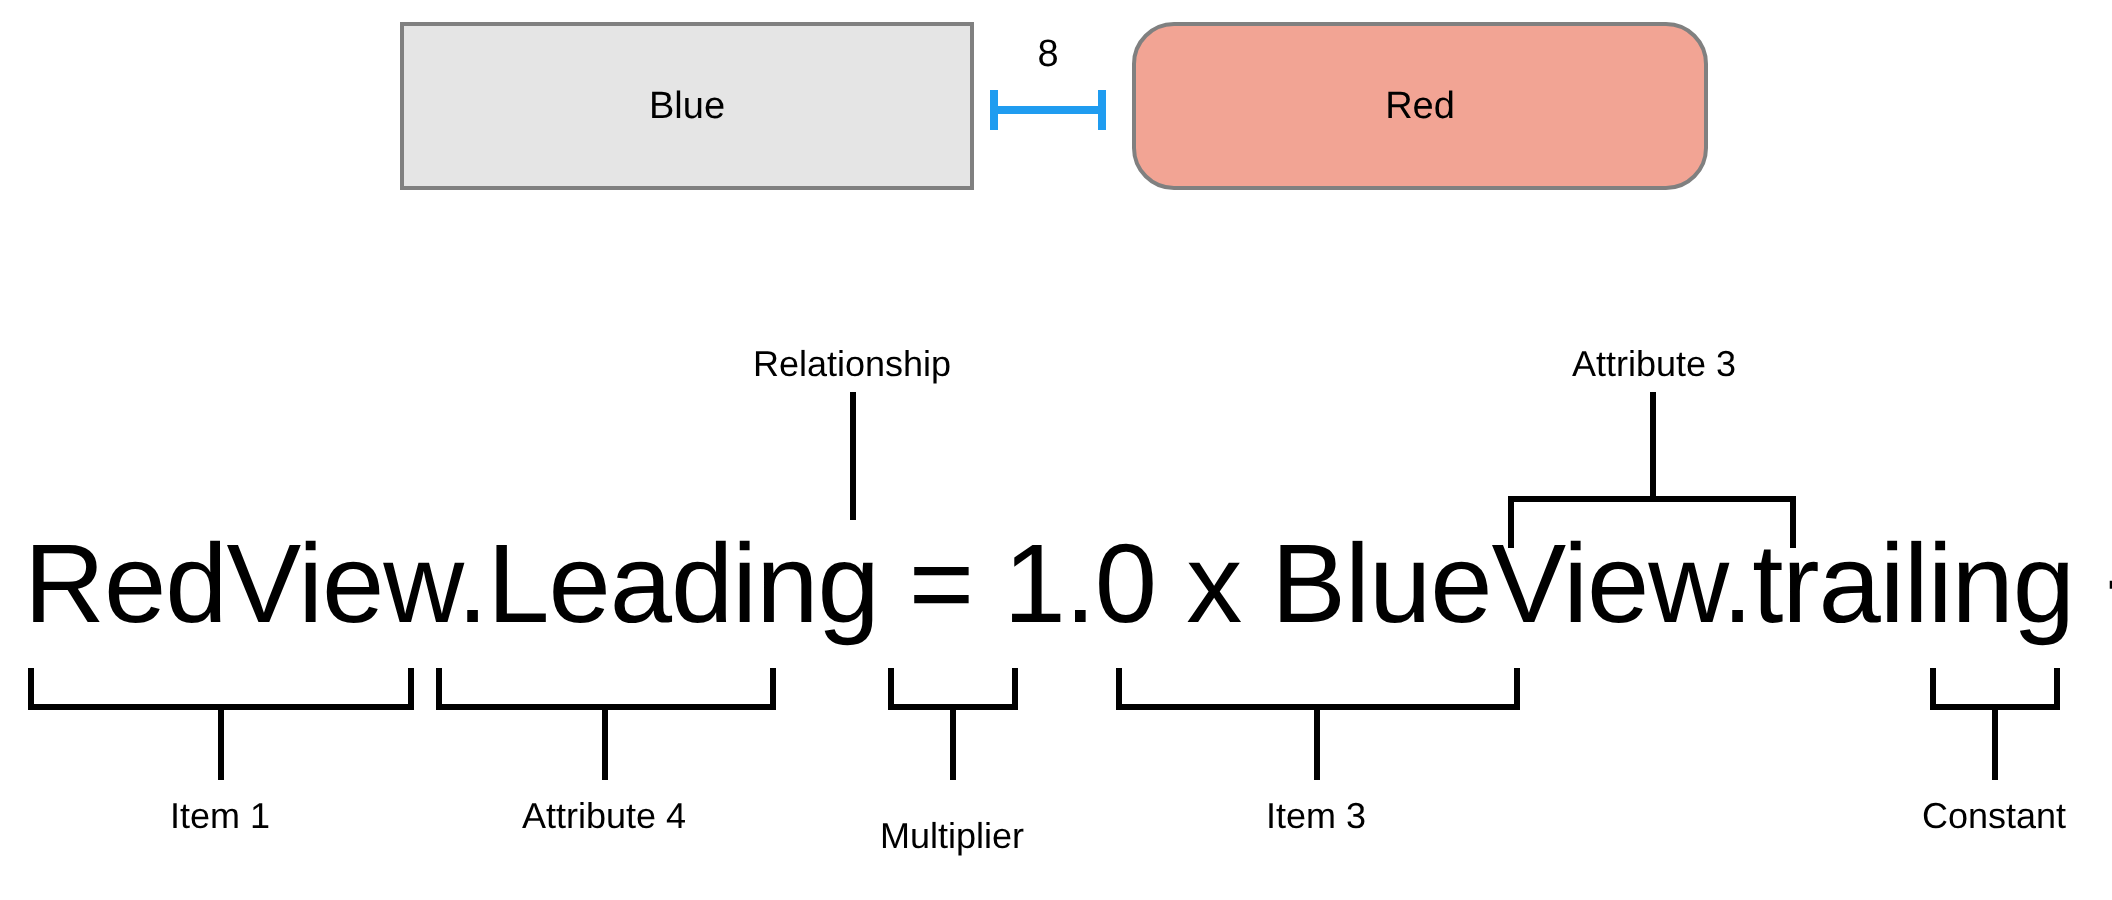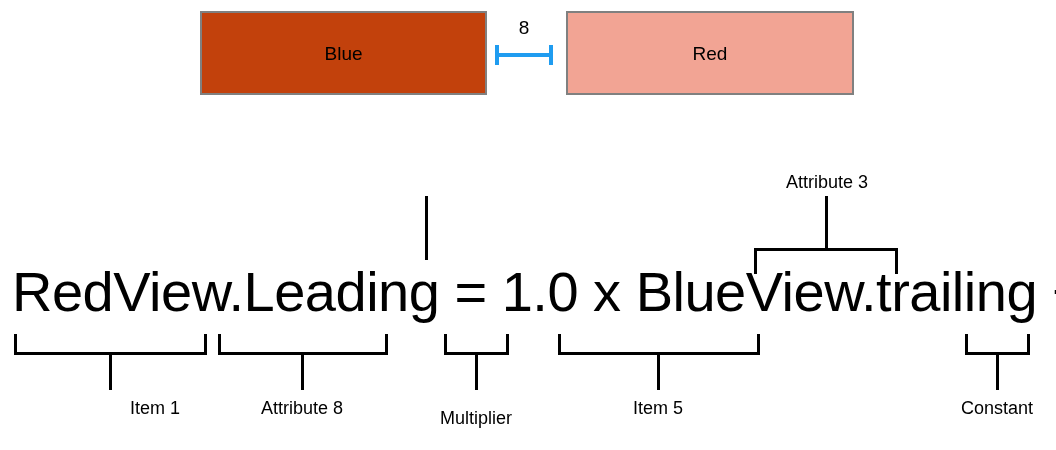--- a/index.html
+++ b/index.html
@@ -36,20 +36,21 @@
     left: 200px;
     top: 11px;
     width: 287px;
     height: 84px;
   }
   #red-box {
     left: 566px;
     top: 11px;
     width: 288px;
     height: 84px;
+    border-radius: 21px;
   }
 
   
   #spacing-group {
     position: absolute;
     left: 493px;
     top: 18px;
     width: 62px;
     height: 48px;
   }
@@ -127,21 +128,21 @@
   #attribute2-stem   { left: 825px; top: 196px; height: 54px; }
   #attribute2-top    { left: 754px; top: 248px; width: 144px; }
   #attribute2-leg-l  { left: 754px; top: 248px; height: 26px; }
   #attribute2-leg-r  { left: 895px; top: 248px; height: 26px; }
 
   
   #item1-bar    { left: 14px;  top: 352px; width: 193px; }
   #item1-leg-l  { left: 14px;  top: 334px; height: 21px; }
   #item1-leg-r  { left: 204px; top: 334px; height: 21px; }
   #item1-stem   { left: 109px; top: 352px; height: 38px; }
-  #item1-label  { left: 40px;  top: 398px; width: 140px; text-align: right; }
+  #item1-label  { left: 40px;  top: 398px; width: 140px; }
 
   #attr1-bar    { left: 218px; top: 352px; width: 170px; }
   #attr1-leg-l  { left: 218px; top: 334px; height: 21px; }
   #attr1-leg-r  { left: 385px; top: 334px; height: 21px; }
   #attr1-stem   { left: 301px; top: 352px; height: 38px; }
   #attr1-label  { left: 232px; top: 398px; width: 140px; }
 
   #mult-bar     { left: 444px; top: 352px; width: 65px; }
   #mult-leg-l   { left: 444px; top: 334px; height: 21px; }
   #mult-leg-r   { left: 506px; top: 334px; height: 21px; }
@@ -158,68 +159,69 @@
   #const-leg-l  { left: 965px; top: 334px; height: 21px; }
   #const-leg-r  { left: 1027px;top: 334px; height: 21px; }
   #const-stem   { left: 996px; top: 352px; height: 38px; }
   #const-label  { left: 927px; top: 398px; width: 140px; }
 </style>
 </head>
 <body>
 
 <div id="canvas">
 
-  <div class="view-box" id="blue-box" style="background:#c2410c;">
+  <div class="view-box" id="blue-box" style="background:#e5e5e5;">
     <span>Blue</span>
   </div>
 
   <div id="spacing-group">
     <div id="spacing-value">8</div>
     <div class="measure-line" id="measure-cap-left"></div>
     <div class="measure-line" id="measure-bar"></div>
     <div class="measure-line" id="measure-cap-right"></div>
   </div>
 
   <div class="view-box" id="red-box" style="background:#f2a494;">
     <span>Red</span>
   </div>
 
+  <div class="anno-label" id="relationship-label">Relationship</div>
   <div class="vline" id="relationship-stem"></div>
 
   <div class="anno-label" id="attribute2-label">Attribute 3</div>
   <div class="vline" id="attribute2-stem"></div>
   <div class="hline" id="attribute2-top"></div>
   <div class="vline" id="attribute2-leg-l"></div>
   <div class="vline" id="attribute2-leg-r"></div>
 
   <div id="equation">RedView.Leading = 1.0 x BlueView.trailing + 8.0</div>
 
   <div class="vline" id="item1-leg-l"></div>
   <div class="vline" id="item1-leg-r"></div>
   <div class="hline" id="item1-bar"></div>
   <div class="vline" id="item1-stem"></div>
   <div class="anno-label" id="item1-label">Item 1</div>
 
   <div class="vline" id="attr1-leg-l"></div>
   <div class="vline" id="attr1-leg-r"></div>
   <div class="hline" id="attr1-bar"></div>
   <div class="vline" id="attr1-stem"></div>
-  <div class="anno-label" id="attr1-label">Attribute 8</div>
+  <div class="anno-label" id="attr1-label">Attribute 4</div>
 
   <div class="vline" id="mult-leg-l"></div>
   <div class="vline" id="mult-leg-r"></div>
   <div class="hline" id="mult-bar"></div>
   <div class="vline" id="mult-stem"></div>
   <div class="anno-label" id="mult-label">Multiplier</div>
 
   <div class="vline" id="item2-leg-l"></div>
   <div class="vline" id="item2-leg-r"></div>
   <div class="hline" id="item2-bar"></div>
   <div class="vline" id="item2-stem"></div>
-  <div class="anno-label" id="item2-label">Item 5</div>
+  <div class="anno-label" id="item2-label">Item 3</div>
 
   <div class="vline" id="const-leg-l"></div>
   <div class="vline" id="const-leg-r"></div>
   <div class="hline" id="const-bar"></div>
   <div class="vline" id="const-stem"></div>
   <div class="anno-label" id="const-label">Constant</div>
 
 </div>
 
 </body></html>

